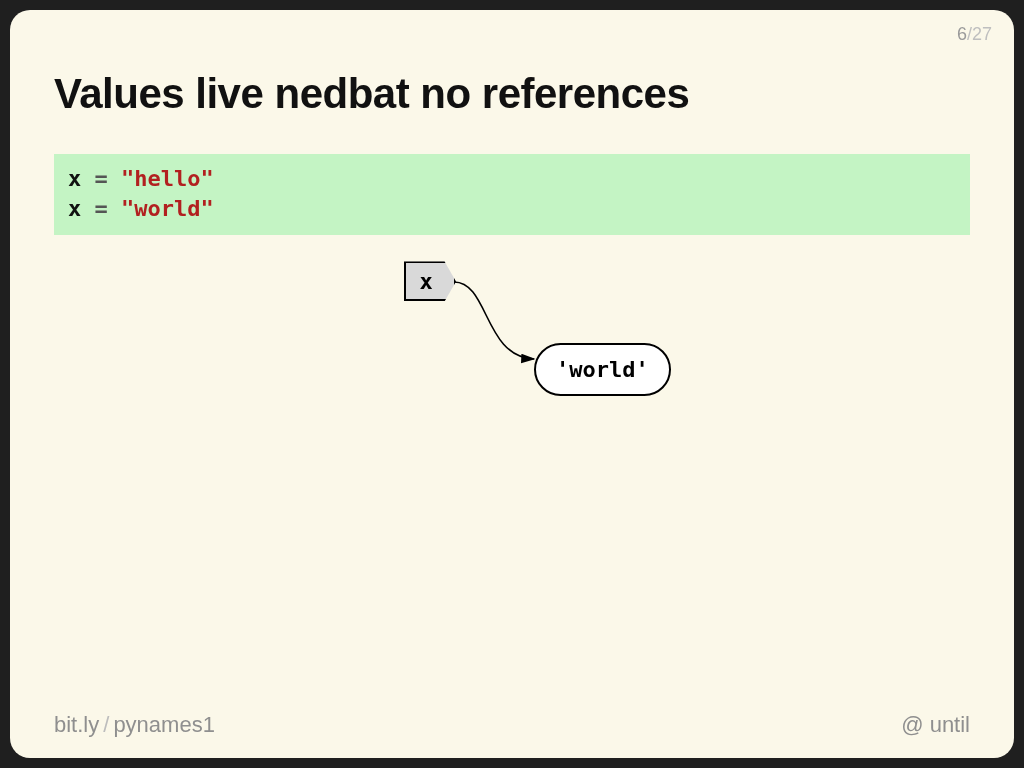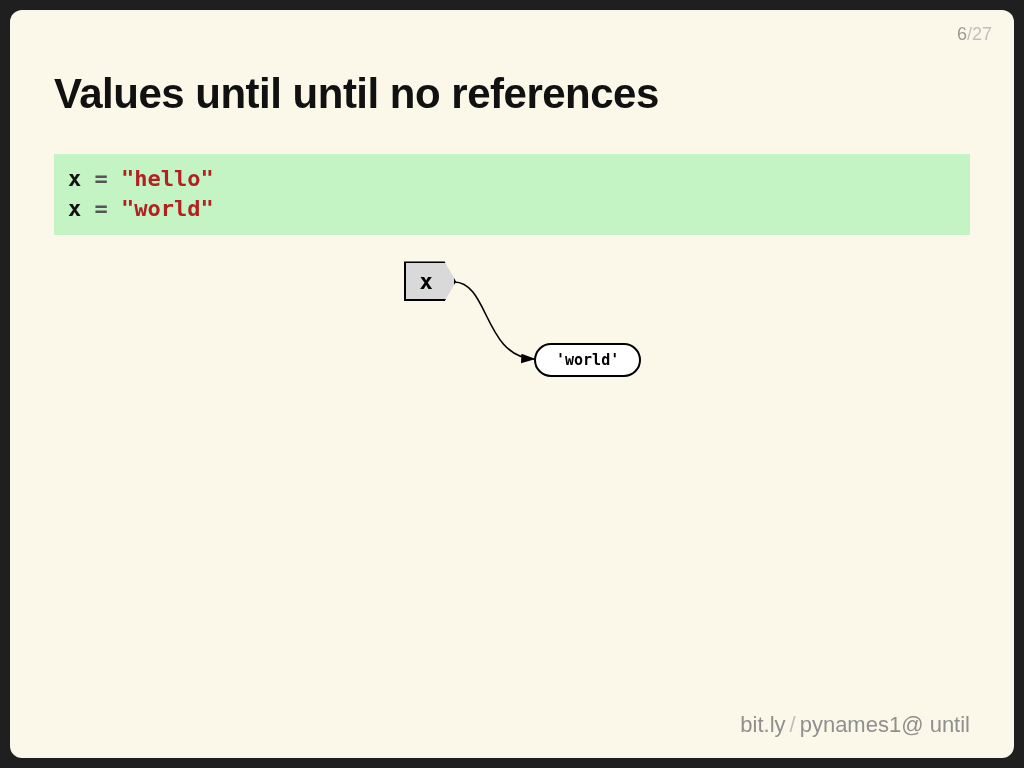--- a/index.html
+++ b/index.html
@@ -6,21 +6,21 @@
   html, body { width: 1024px; height: 768px; overflow: hidden; }
   body {
     background: #1f1f1f;
     font-family: "Helvetica Neue", Helvetica, Arial, sans-serif;
     position: relative;
   }
   .slide {
     position: absolute;
     top: 10px; left: 10px; right: 10px; bottom: 10px;
     background: #fbf8e9;
-    border-radius: 12px;
+    border-radius: 20px;
     padding: 44px 44px 40px 44px;
   }
   .page-counter {
     position: absolute;
     top: 14px; right: 22px;
     color: #9a9a9a;
     font-size: 18px;
     font-weight: 400;
   }
   .page-counter .total { color: #bfbfbf; }
@@ -61,53 +61,53 @@
     clip-path: polygon(0 0, 78% 0, 100% 50%, 78% 100%, 0 100%);
     display: flex; align-items: center; justify-content: center;
     font-family: "Menlo","Consolas",monospace;
     font-size: 22px; font-weight: 700;
     padding-right: 8px;
   }
   
   .valoval {
     position: absolute;
     left: 480px; top: 82px;
-    padding: 6px 20px;
+    padding: 12px 20px;
     background: #fff;
     border: 2px solid #000;
     border-radius: 999px;
     font-family: "Menlo","Consolas",monospace;
-    font-size: 15px; font-weight: 700;
+    font-size: 22px; font-weight: 700;
   }
   svg.arrow {
     position: absolute;
     left: 395px; top: 18px;
     width: 110px; height: 90px;
     overflow: visible;
   }
 
   .footer {
     position: absolute;
     left: 44px; right: 44px; bottom: 20px;
-    display: flex; justify-content: flex-end;
+    display: flex; justify-content: space-between;
     color: #8f8f8f;
     font-size: 22px;
   }
   .footer .sep { color: #bdbdbd; margin: 0 4px; }
 </style>
 </head>
 <body>
 
 <div class="slide">
 
   <div class="page-counter">
     <span>6</span><span class="total"><span>/</span><span>27</span></span>
   </div>
 
-  <h1 class="title">Values until until no references</h1>
+  <h1 class="title">Values live nedbat no references</h1>
 
   <div class="codeblock"><span><span>x</span> <span class="op">=</span> <span class="str">"hello"</span></span>
 <span><span>x</span> <span class="op">=</span> <span class="str">"world"</span></span></div>
 
   <div class="diagram">
     <div class="vartag">
       <span>x</span>
     </div>
     <svg class="arrow">
       <defs>

